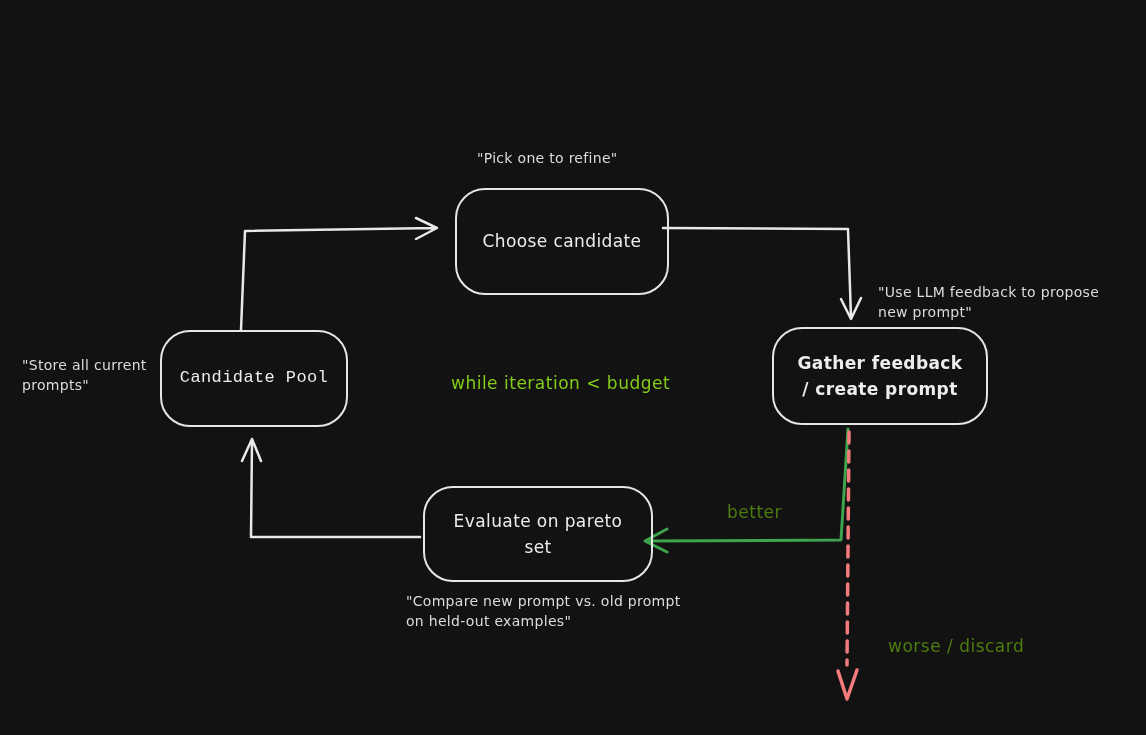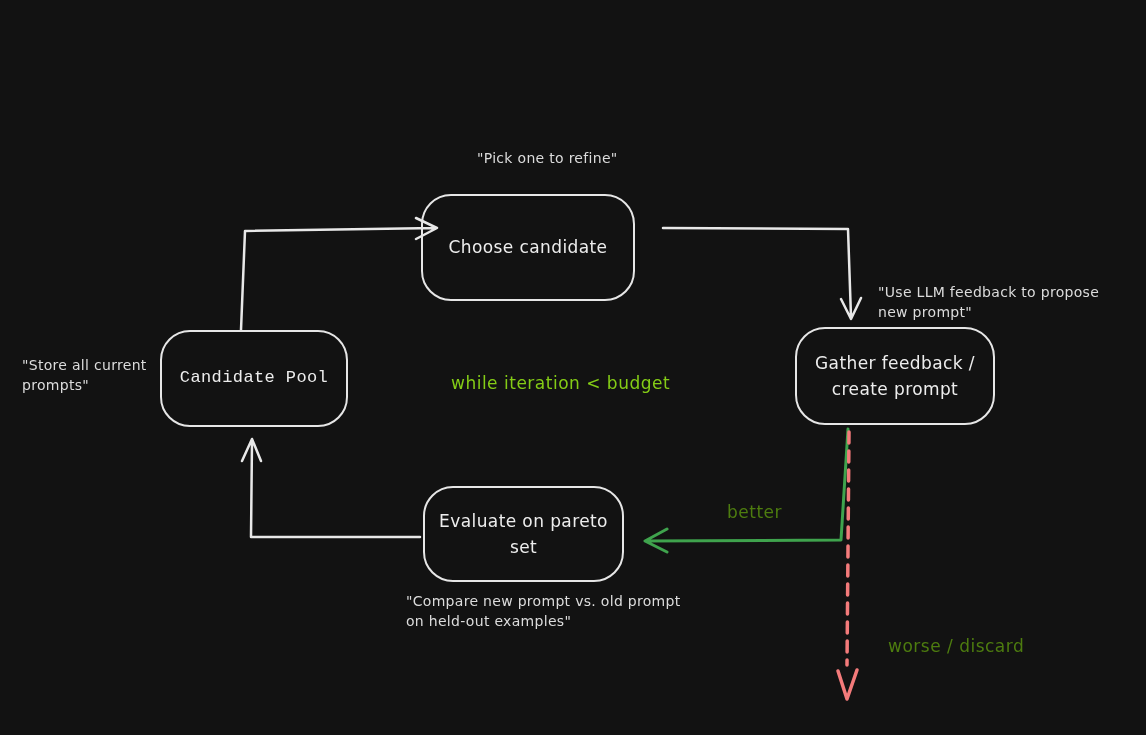--- a/index.html
+++ b/index.html
@@ -25,25 +25,25 @@
     border:2.5px solid #e6e6e6;
     border-radius:30px;
     display:flex;align-items:center;justify-content:center;
     text-align:center;
     font-size:17px;
     letter-spacing:.4px;
     line-height:1.55;
     color:#ededed;
     box-sizing:border-box;
   }
-  #node-choose{left:421px;top:188px;width:214px;height:107px;margin-top:6px;}
+  #node-choose{left:455px;top:188px;width:214px;height:107px;}
   #node-pool{left:160px;top:330px;width:188px;height:97px;font-family:Liberation Mono, monospace;}
-  #node-gather{left:795px;top:327px;width:200px;height:98px;}
+  #node-gather{left:772px;top:327px;width:216px;height:98px;font-weight:bold;}
   #node-gather .node-label{max-width:170px;}
-  #node-evaluate{left:423px;top:486px;width:201px;height:96px;}
+  #node-evaluate{left:423px;top:486px;width:230px;height:96px;}
   #node-evaluate .node-label{max-width:185px;}
   .note{
     position:absolute;
     font-size:14px;
     letter-spacing:.3px;
     line-height:1.45;
     color:#dcdcdc;
     white-space:pre-line;
   }
   #note-pick{left:477px;top:148px;}

